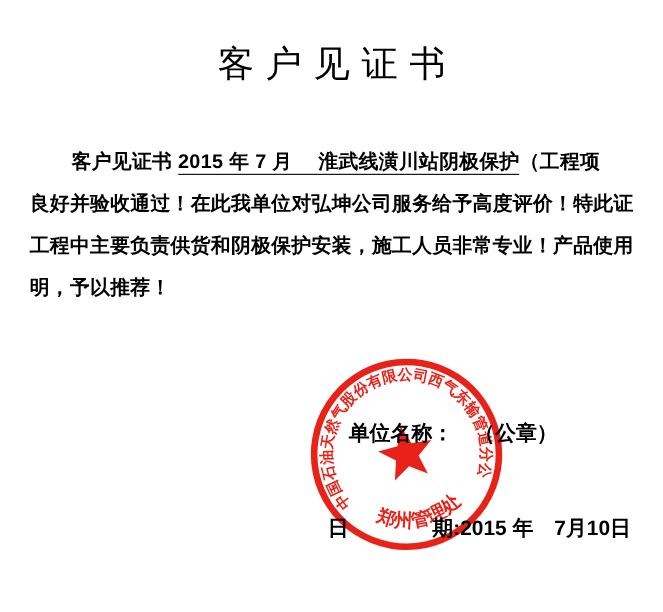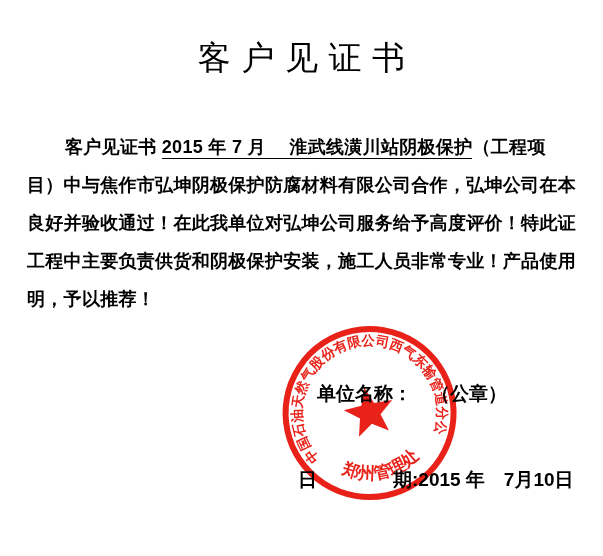--- a/index.html
+++ b/index.html
@@ -67,21 +67,20 @@
 </style>
 </head>
 <body>
 
 <div class="page">
 
   <div class="doc-title">客户见证书</div>
 
   <div class="body-text">
     <div class="body-line line1"><span>客户见证书 </span><span class="u-fill">2015 年 7 月　 淮武线潢川站阴极保护</span><span>（工程项</span></div>
-    <div class="body-line">目）中与焦作市弘坤阴极保护防腐材料有限公司合作，弘坤公司在本</div>
     <div class="body-line">良好并验收通过！在此我单位对弘坤公司服务给予高度评价！特此证</div>
     <div class="body-line">工程中主要负责供货和阴极保护安装，施工人员非常专业！产品使用</div>
     <div class="body-line">明，予以推荐！</div>
   </div>
 
   <svg class="seal" width="240" height="240" viewBox="0 0 240 240" xmlns="http://www.w3.org/2000/svg" xmlns:xlink="http://www.w3.org/1999/xlink">
     <g transform="rotate(-12 120 120)" opacity="0.95">
       <circle cx="120" cy="118" r="84" fill="none" stroke="#e8170d" stroke-width="6"></circle>
       <path id="sealTopArc" d="M 61.1 152.0 A 68 68 0 1 1 178.9 152.0" fill="none"></path>
       <path id="sealBottomArc" d="M 80.3 170.7 A 66 66 0 0 0 159.7 170.7" fill="none"></path>

